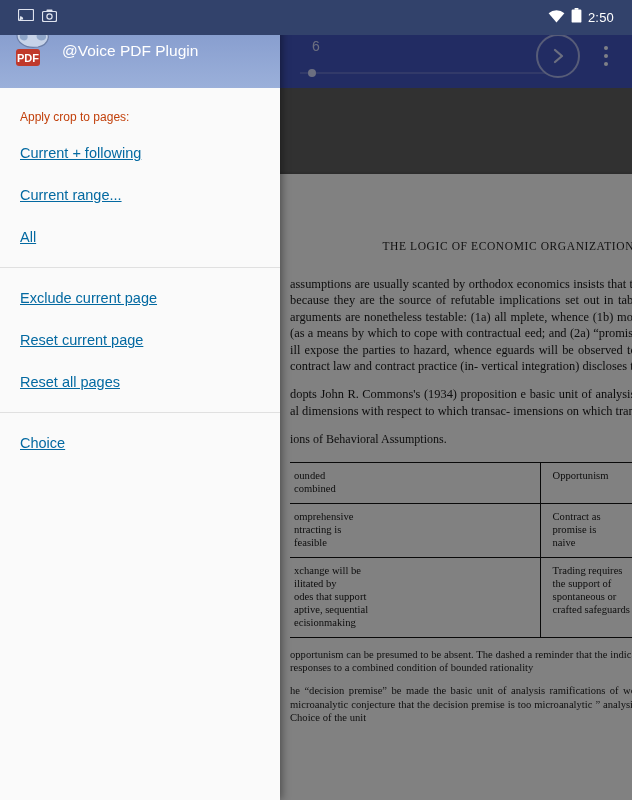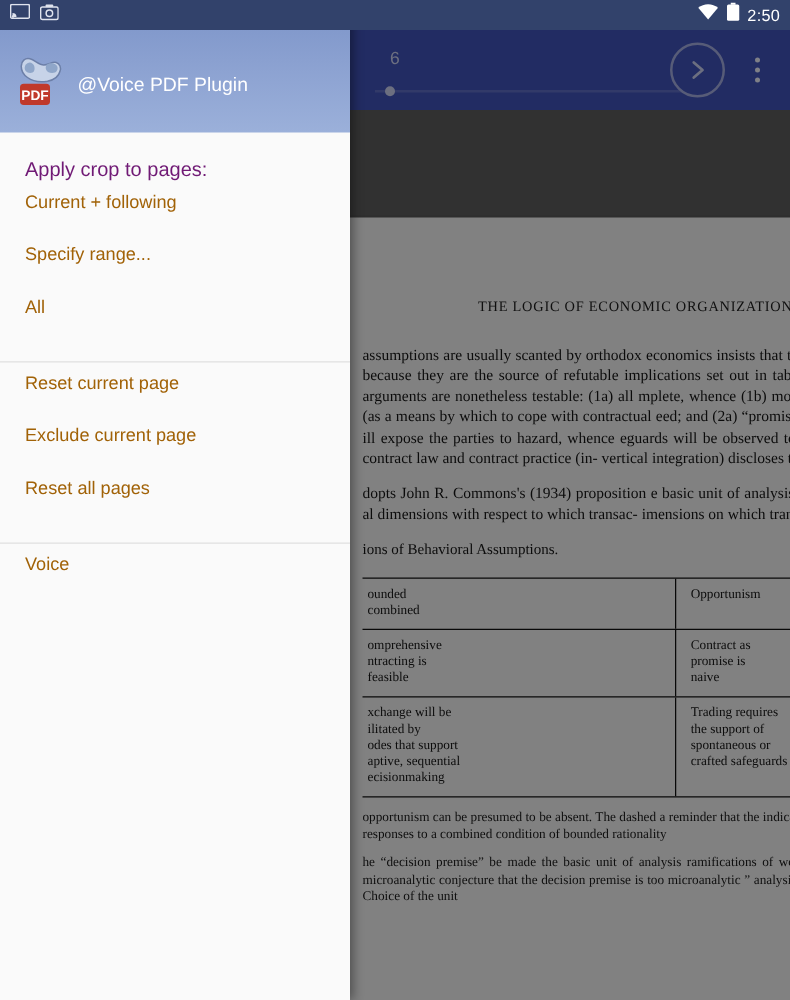--- a/index.html
+++ b/index.html
@@ -12,24 +12,24 @@
   #app {
     position: relative;
     width: 632px;
     height: 800px;
     overflow: hidden;
     background: #3a3a3a;
   }
 
   
   .statusbar {
-    position: absolute; top: 0; left: 0; right: 0; height: 24px;
+    position: absolute; top: 0; left: 0; right: 0; height: 35px;
     background: #32426b;
     display: flex; align-items: center;
-    padding: 0 8px;
+    padding: 0 18px;
     z-index: 40;
     text-align: center;
   }
   .statusbar .left { display: flex; align-items: center; gap: 8px; }
   .statusbar .right { margin-left: auto; display: flex; align-items: center; gap: 6px; }
   .status-clock {
     color: #ffffff; font-size: 13px; letter-spacing: .2px;
     font-family: "Liberation Sans", sans-serif;
   }
   .sb-icon { display: inline-block; }
@@ -140,48 +140,49 @@
 
   
   .drawer {
     position: absolute; top: 0; left: 0; width: 280px; height: 800px;
     background: #fafafa;
     z-index: 30;
     box-shadow: 2px 0 8px rgba(0,0,0,.4);
     display: flex; flex-direction: column;
   }
   .drawer-header {
-    height: 106px;
+    height: 88px;
     background: linear-gradient(180deg, #7b93c8 0%, #8aa0d0 45%, #9bb0da 100%);
     position: relative;
     display: flex; align-items: flex-end;
     padding: 0 0 14px 0;
   }
   .drawer-title {
     position: absolute; left: 62px; bottom: 28px;
     color: #ffffff; font-size: 15.5px;
     font-family: "Liberation Sans", sans-serif;
     margin-top: 40px;
   }
   .logo {
     position: absolute; left: 10px; bottom: 18px;
     width: 46px; height: 46px;
   }
   .drawer-section-label {
     padding: 22px 20px 8px 20px;
-    font-size: 16px;
-    color: #701a75;
+    font-size: 12px;
+    color: #c2410c;
   }
   .menu-item {
     height: 42px;
-    display: flex; align-items: flex-start;
+    display: flex; align-items: center;
     padding: 0 20px;
     font-size: 14.5px;
-    color: #a16207;
+    color: #0369a1;
     cursor: default;
+    text-decoration: underline;
   }
   .divider {
     height: 1px; background: #e0e0e0; margin: 9px 0;
   }
 </style>
 </head>
 <body>
 
 <div id="app">
 
@@ -292,38 +293,38 @@
       </span>
       <div class="drawer-title">@Voice PDF Plugin</div>
     </div>
 
     <div class="drawer-section-label">Apply crop to pages:</div>
 
     <div class="menu-item">
       <span>Current + following</span>
     </div>
     <div class="menu-item">
-      <span>Specify range...</span>
+      <span>Current range...</span>
     </div>
     <div class="menu-item">
       <span>All</span>
     </div>
 
     <div class="divider"></div>
 
     <div class="menu-item">
+      <span>Exclude current page</span>
+    </div>
+    <div class="menu-item">
       <span>Reset current page</span>
     </div>
     <div class="menu-item">
-      <span>Exclude current page</span>
-    </div>
-    <div class="menu-item">
       <span>Reset all pages</span>
     </div>
 
     <div class="divider"></div>
 
     <div class="menu-item">
-      <span>Voice</span>
+      <span>Choice</span>
     </div>
   </div>
 
 </div>
 
 </body></html>

